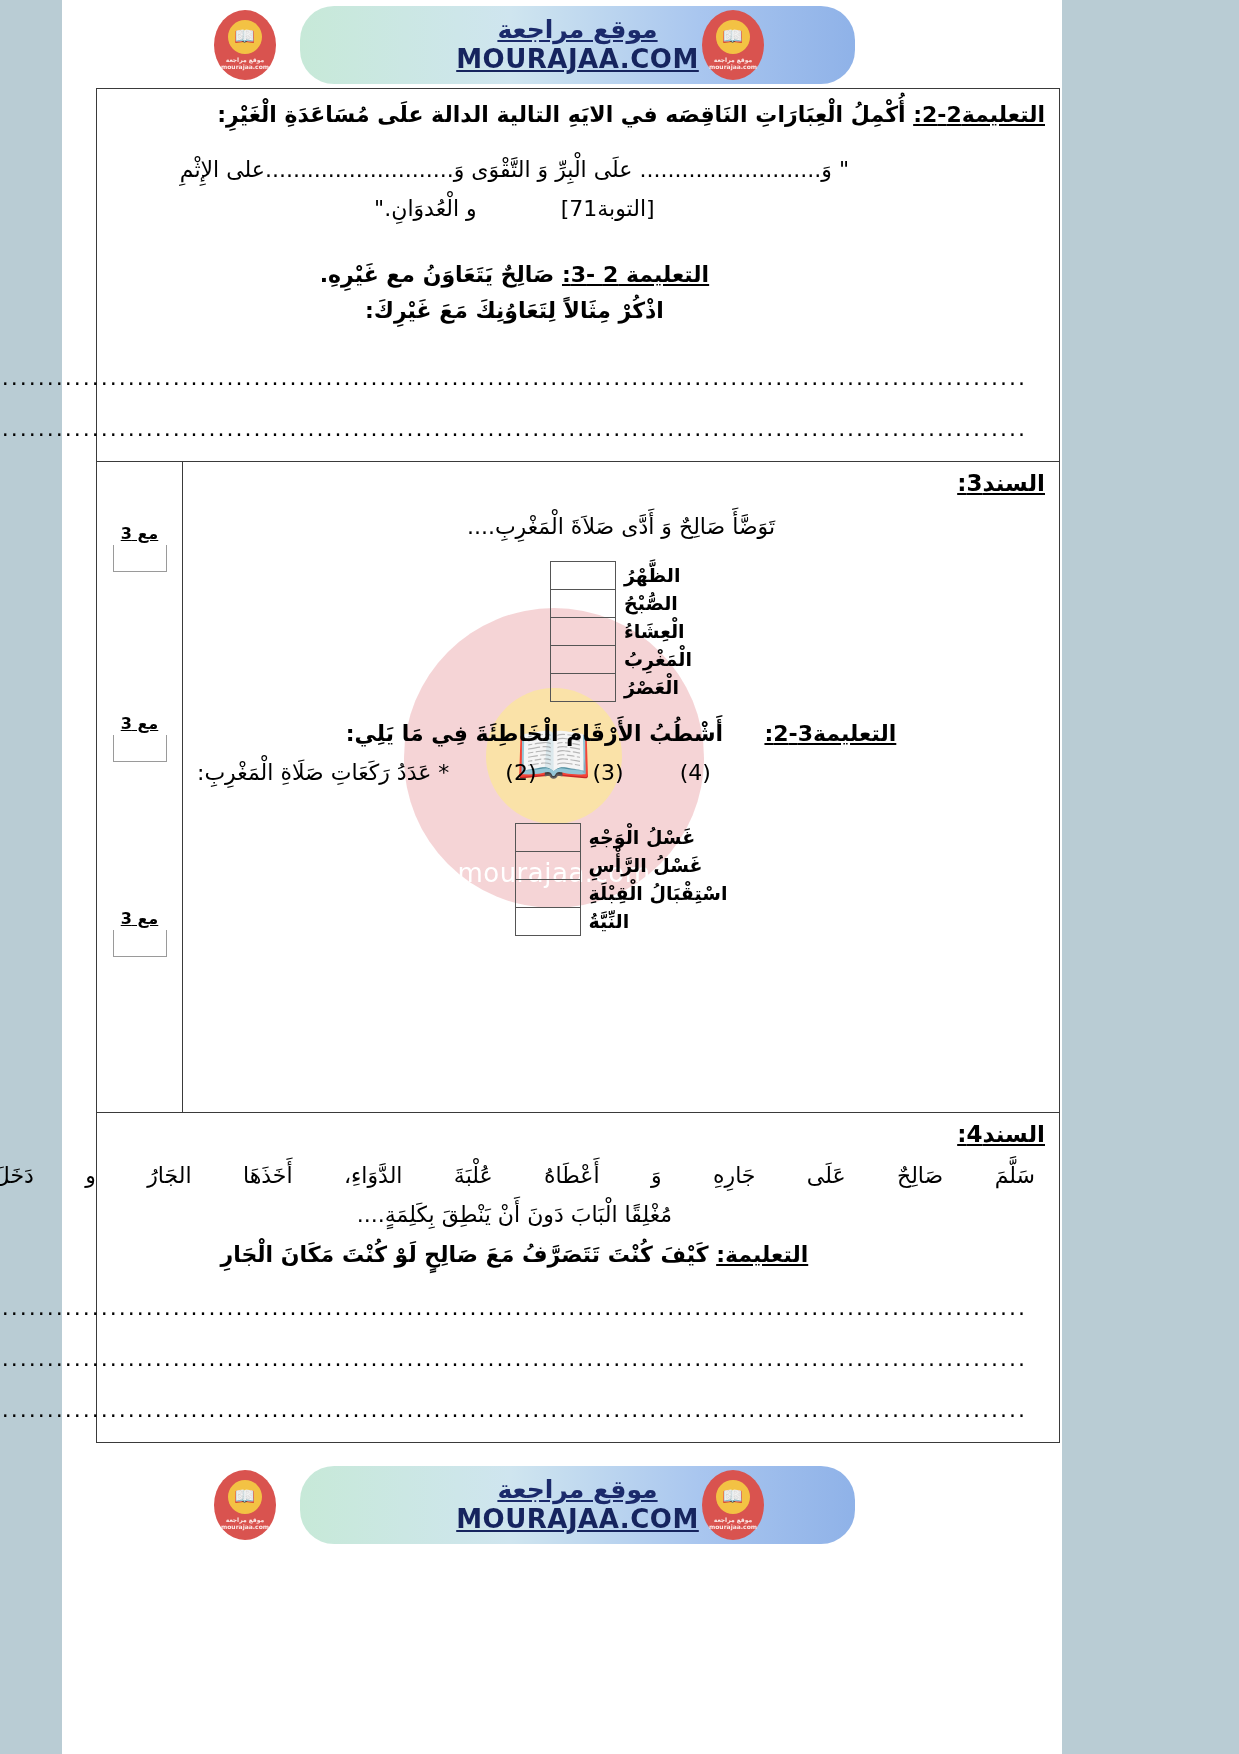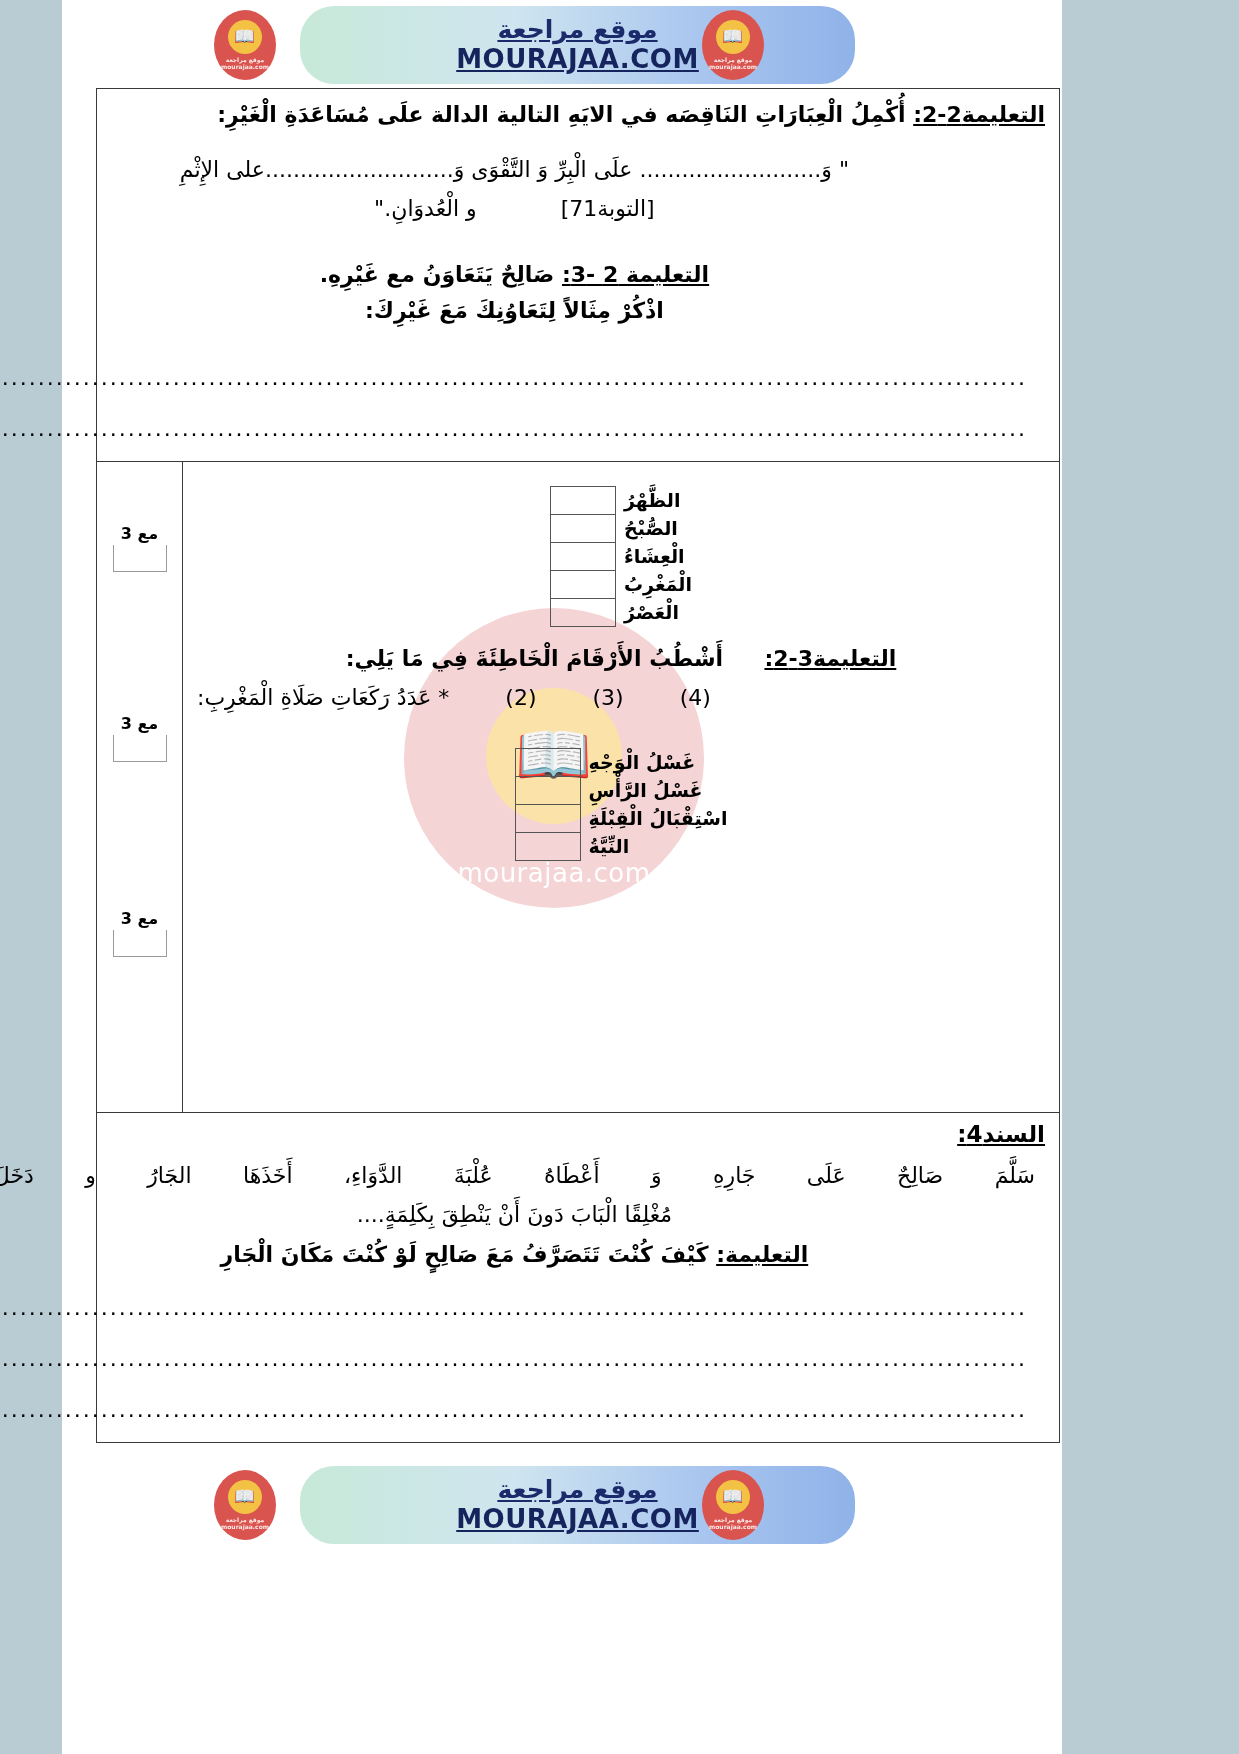--- a/index.html
+++ b/index.html
@@ -199,20 +199,21 @@
     transform: translateX(-50%);
     width: 54px;
     text-align: center;
   }
   .mark-chip .lbl {
     font-size: 16px;
     font-weight: bold;
     color: #000;
     direction: rtl;
     white-space: nowrap;
+    text-decoration: underline;
   }
   .mark-chip .bracket {
     margin-top: 2px;
     height: 26px;
     border-left: 1px solid #9a9a9a;
     border-right: 1px solid #9a9a9a;
     border-bottom: 1px solid #9a9a9a;
   }
 
   
@@ -365,20 +366,22 @@
         <div class="dots-line" style="margin-top:38px;">..................................................................................................................</div>
         <div class="dots-line" style="margin-top:26px;">..................................................................................................................</div>
       </div>
     </div>
 
   </div>
 
   <div class="trow">
     <div class="content-cell" style="min-height:650px;">
 
+      <div class="ar sanad-title">السند3:</div>
+      <div class="ar body-line center-line" style="margin-top:14px;">تَوَضَّأَ صَالِحٌ وَ أَدَّى صَلاَةَ الْمَغْرِبِ....</div>
 
 
       <div class="list-block" style="margin-top:18px;">
         <div class="list-labels">
           <div class="item">الظَّهْرُ</div>
           <div class="item">الصُّبْحُ</div>
           <div class="item">الْعِشَاءُ</div>
           <div class="item">الْمَغْرِبُ</div>
           <div class="item">الْعَصْرُ</div>
         </div>

